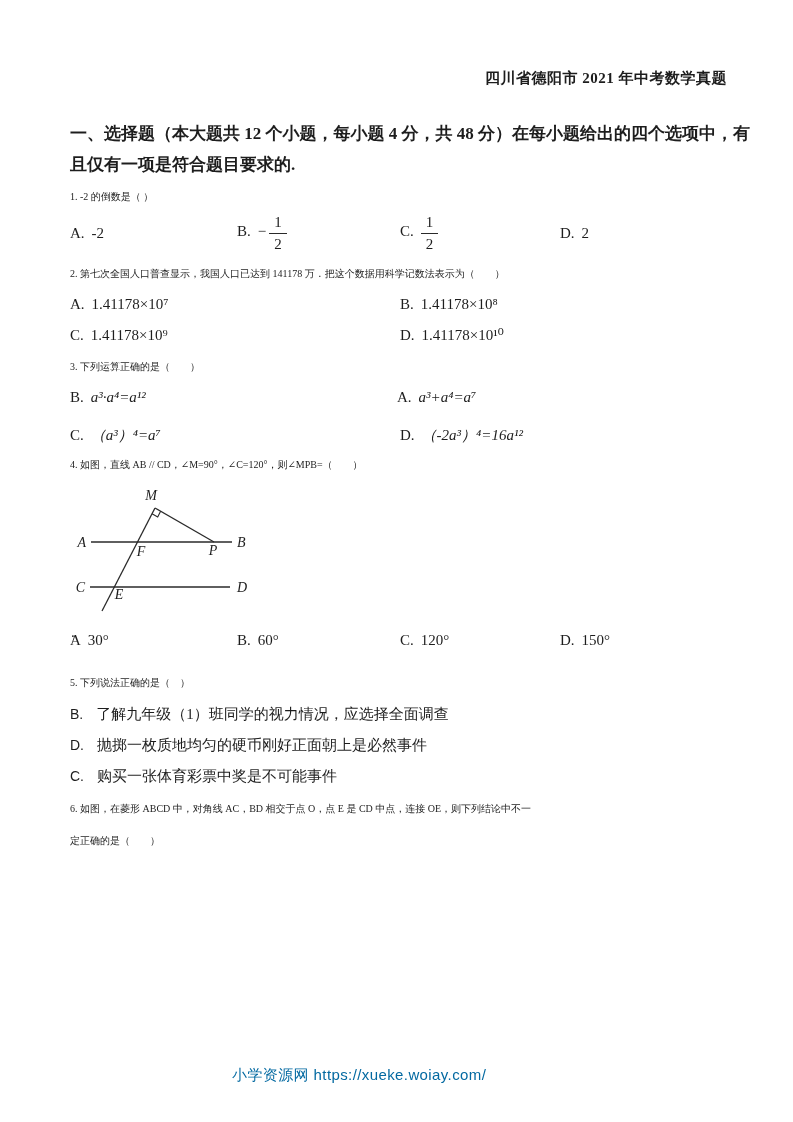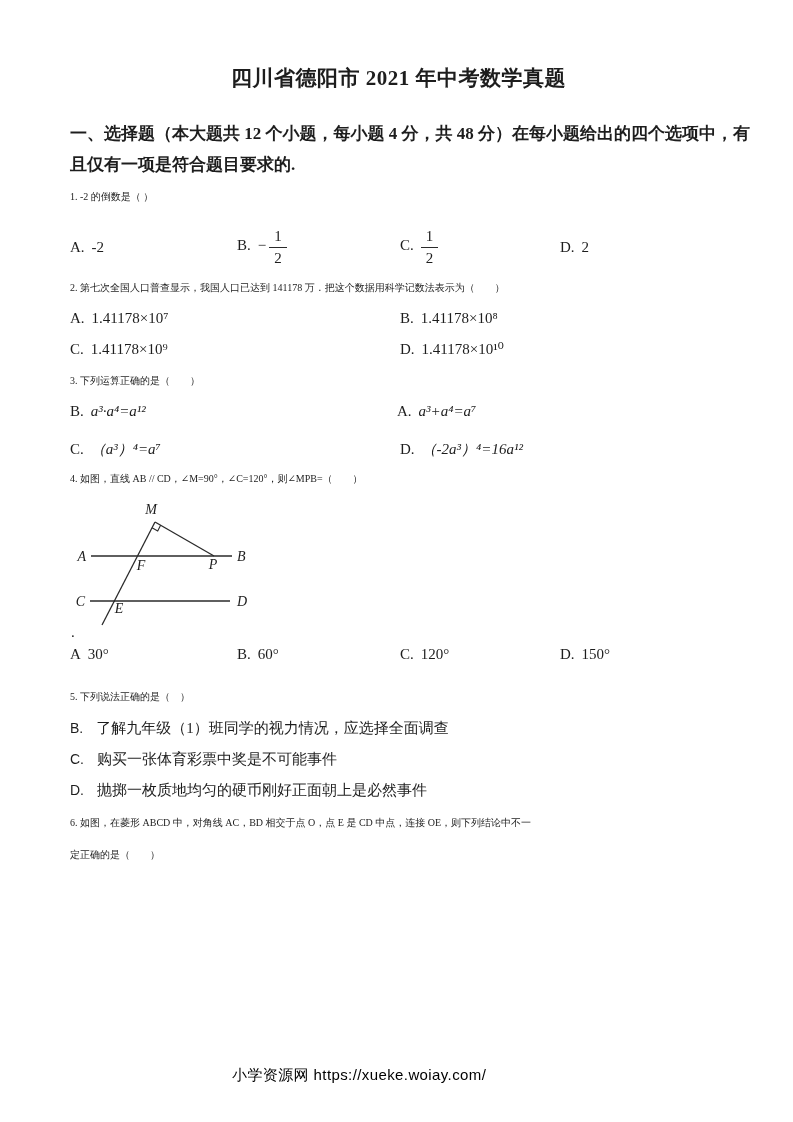--- a/index.html
+++ b/index.html
@@ -9,23 +9,23 @@
     height: 1122px;
     background: #ffffff;
     overflow: hidden;
     font-family: "Liberation Serif", "DejaVu Serif", serif;
     color: #1d1d1d;
   }
   .content { padding: 64px 66px 0 70px; }
 
   .title {
     margin: 0;
-    font-size: 21px;
+    font-size: 15px;
     font-weight: bold;
-    text-align: center;
+    text-align: right;
     line-height: 28px;
     letter-spacing: 0.5px;
   }
 
   .heading {
     margin-top: 26px;
     font-size: 17px;
     font-weight: bold;
     line-height: 31px;
   }
@@ -51,21 +51,21 @@
     line-height: 22px;
     white-space: nowrap;
   }
   .row4 .c1 { width: 167px; }
   .row4 .c2 { width: 163px; }
   .row4 .c3 { width: 160px; }
   .row4 .c4 { flex: 1; }
   .row2 .c1 { width: 330px; }
   .row2 .c2 { flex: 1; }
 
-  .q1o { margin-top: 16px; height: 46px; font-family: Liberation Serif, serif; }
+  .q1o { margin-top: 2px; height: 46px; font-family: Liberation Serif, serif; }
   .q2o1 { margin-top: 8px; }
   .q2o2 { margin-top: 9px; }
   .q3o1 { margin-top: 8px; }
   .q3o2 { margin-top: 16px; }
   .q4o { margin-top: 3px; }
 
   .olabel { margin-right: 7px; }
   .mathit { font-style: italic; }
 
   .fsign { margin-right: 3px; }
@@ -106,21 +106,21 @@
     font-size: 15px;
     color: #1d1d1d;
   }
 
   .footer {
     position: absolute;
     left: 232px;
     top: 1066px;
     font-family: "Liberation Sans", "DejaVu Sans", sans-serif;
     font-size: 15px;
-    color: #000000;
+    color: #0369a1;
     letter-spacing: 0.4px;
     white-space: nowrap;
   }
 </style>
 </head>
 <body>
 
 <div class="page">
   <div class="content">
 
@@ -187,22 +187,22 @@
 
     <div class="row4 q4o">
       <span class="cell c1"><span class="olabel">A</span><span class="oval">30°</span></span>
       <span class="cell c2"><span class="olabel">B.</span><span class="oval">60°</span></span>
       <span class="cell c3"><span class="olabel">C.</span><span class="oval">120°</span></span>
       <span class="cell c4"><span class="olabel">D.</span><span class="oval">150°</span></span>
     </div>
 
     <div class="stem q5s">5. 下列说法正确的是（　）</div>
     <div class="optline"><span class="olabel">B.</span><span class="oval">了解九年级（1）班同学的视力情况，应选择全面调查</span></div>
+    <div class="optline"><span class="olabel">D.</span><span class="oval">抛掷一枚质地均匀的硬币刚好正面朝上是必然事件</span></div>
     <div class="optline"><span class="olabel">C.</span><span class="oval">购买一张体育彩票中奖是不可能事件</span></div>
-    <div class="optline"><span class="olabel">D.</span><span class="oval">抛掷一枚质地均匀的硬币刚好正面朝上是必然事件</span></div>
 
     <div class="stem q6s1">6. 如图，在菱形 ABCD 中，对角线 AC，BD 相交于点 O，点 E 是 CD 中点，连接 OE，则下列结论中不一</div>
     <div class="stem q6s2">定正确的是（　　）</div>
 
   </div>
 
   <span class="stray-dot">.</span>
 
   <div class="footer">小学资源网 https://xueke.woiay.com/</div>
 </div>

